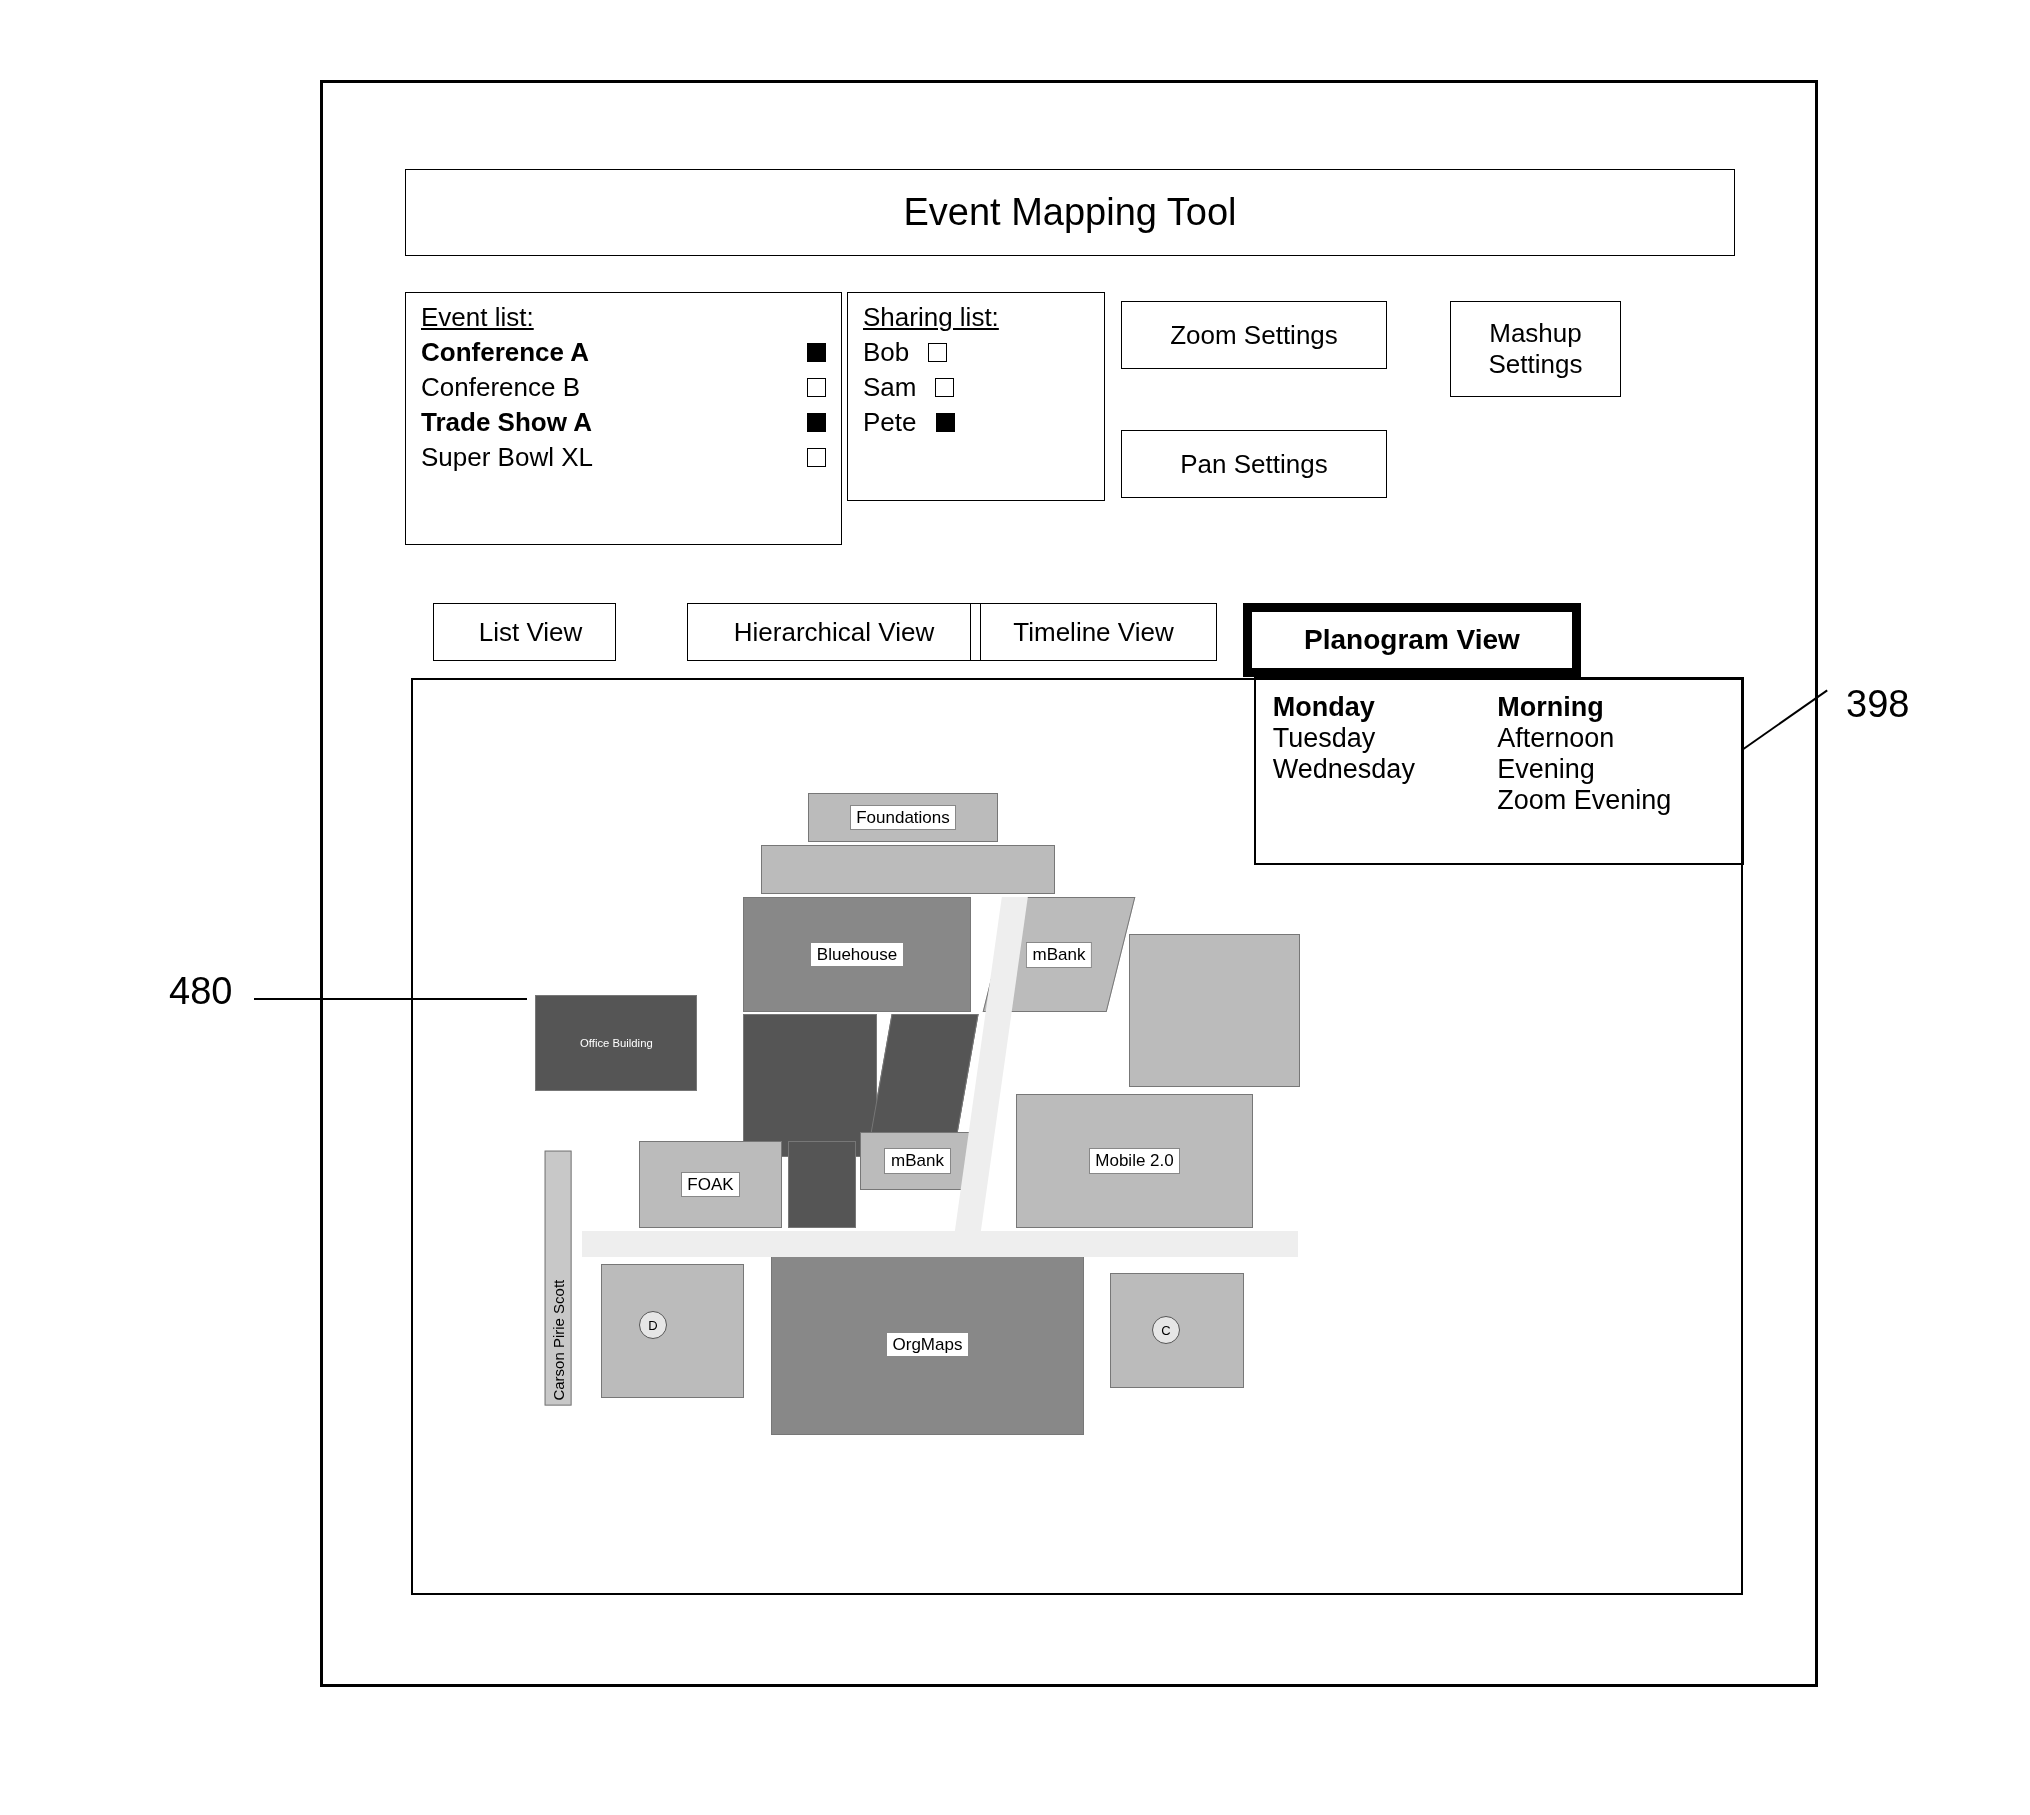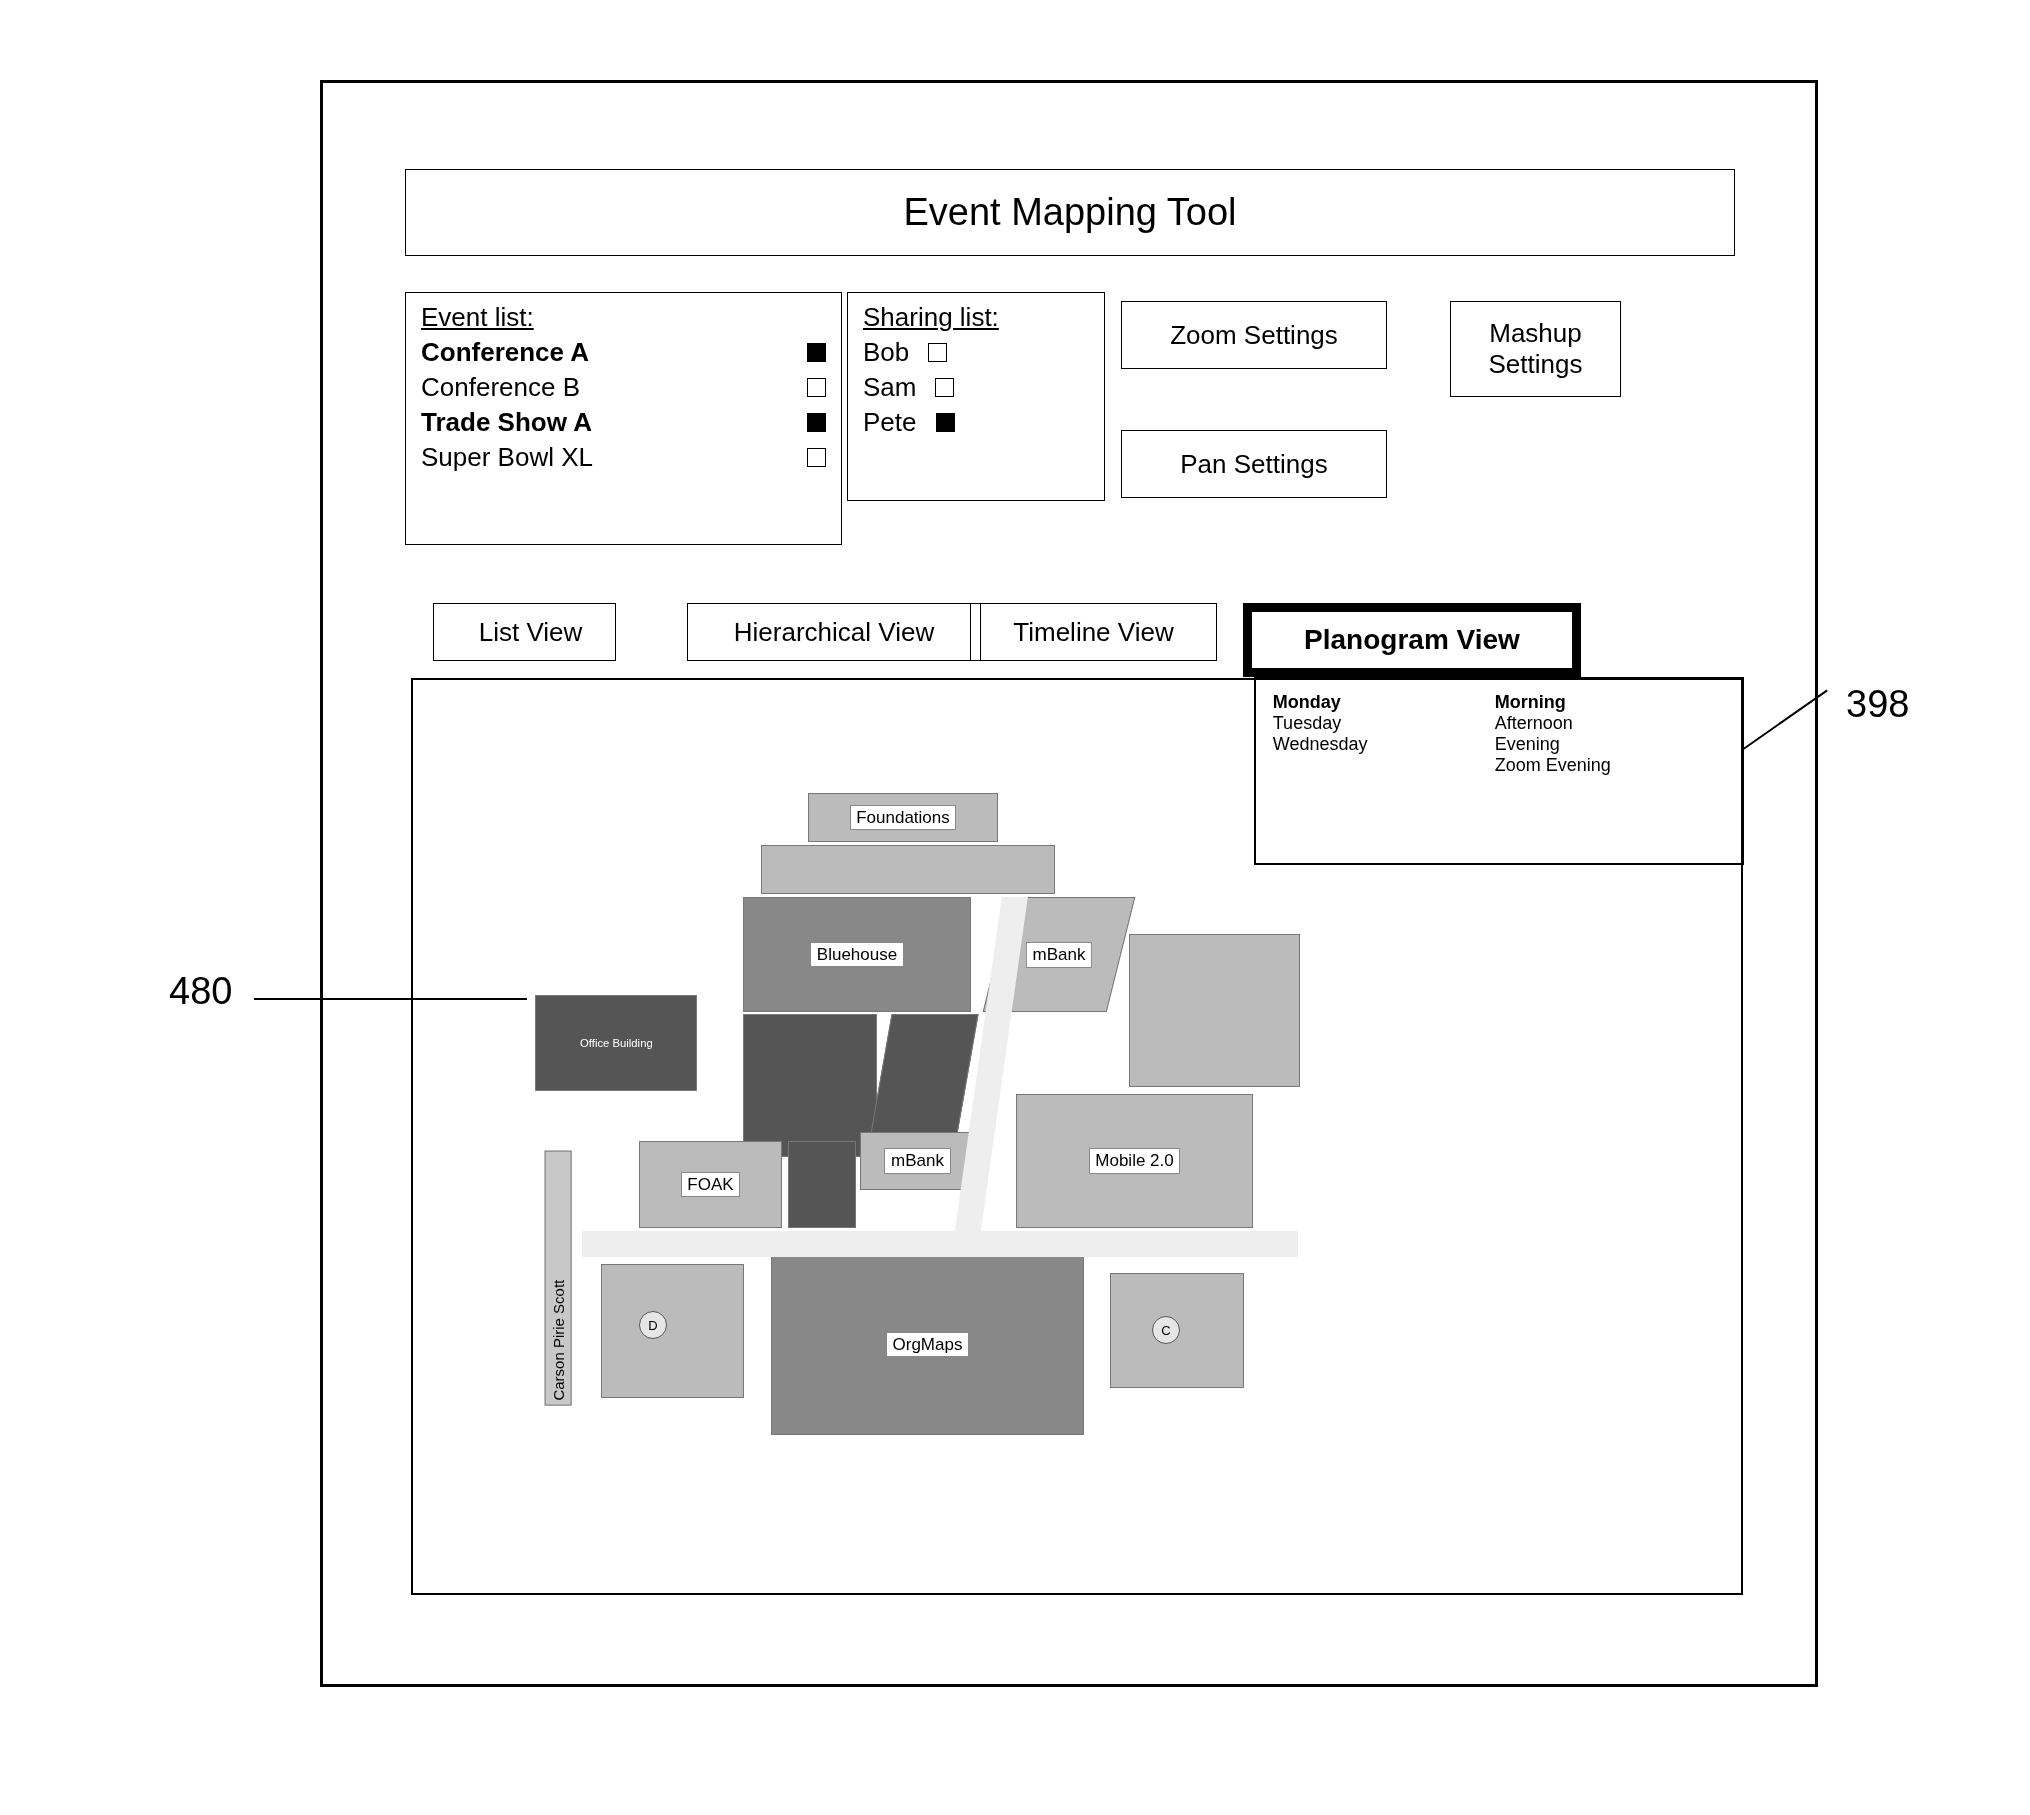--- a/index.html
+++ b/index.html
@@ -12,21 +12,21 @@
   .btn{position:absolute;border:1.9px solid #000;display:flex;align-items:center;justify-content:center;font-size:26px;}
   .zoom-btn{left:1121px;top:301px;width:264px;height:66px;}
   .pan-btn{left:1121px;top:430px;width:264px;height:66px;}
   .mashup-btn{left:1450px;top:301px;width:169px;height:94px;text-align:center;line-height:1.2;}
   .view-tab{position:absolute;border:1.9px solid #000;display:flex;align-items:center;justify-content:center;font-size:26px;height:56px;top:603px;}
   .tab-list{left:433px;width:169px;padding-left:12px;}
   .tab-hier{left:640px;width:292px;margin-left:47px;}
   .tab-time{left:970px;width:245px;}
   .tab-plan{left:1243px;width:320px;border:9.4px solid #000;font-weight:bold;font-size:28px;}
   .plan-area{position:absolute;left:411px;top:678px;width:1328px;height:913px;border:2.8px solid #000;}
-  .day-box{position:absolute;right:-2.8px;top:-2.8px;width:490px;height:188px;border:2.8px solid #000;padding:13px 17px;box-sizing:border-box;font-size:18px;}
+  .day-box{position:absolute;right:-2.8px;top:-2.8px;width:490px;height:188px;border:2.8px solid #000;padding:13px 17px;box-sizing:border-box;font-size:27px;}
   .day-box .col{display:inline-block;vertical-align:top;width:48%;}
   .heading{text-decoration:underline;font-size:26px;}
   .bold{font-weight:bold;}
   .check-row{display:flex;align-items:center;gap:19px;margin:3.8px 0;font-size:26px;}
   .check{width:17px;height:17px;border:1.9px solid #000;display:inline-block;}
   .check.filled{background:#000;}
   .callout{position:absolute;font-size:38px;}
   .lead{position:absolute;border-top:2.8px solid #000;}
   
   .map{position:absolute;left:113px;top:113px;width:772px;height:697px;}

